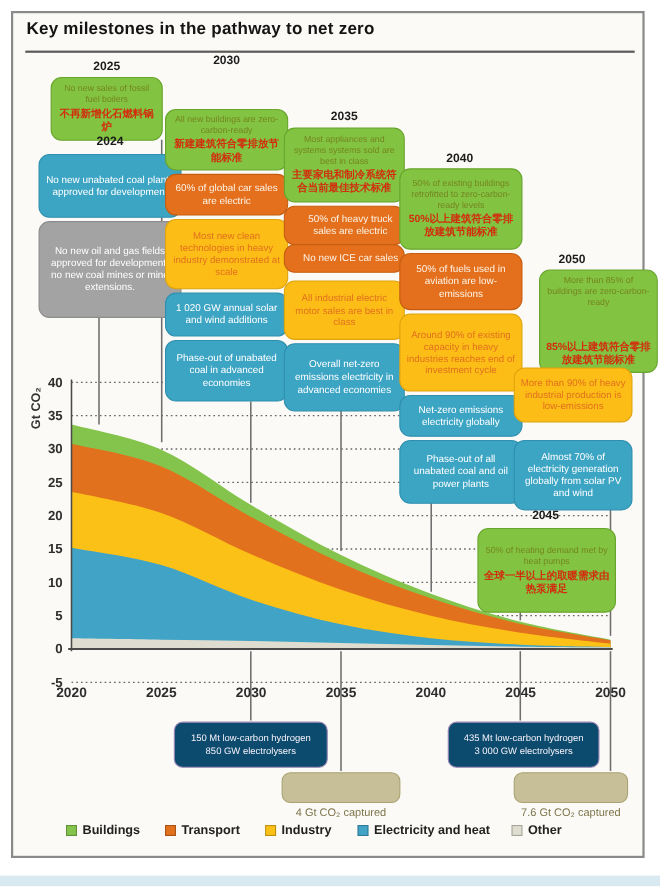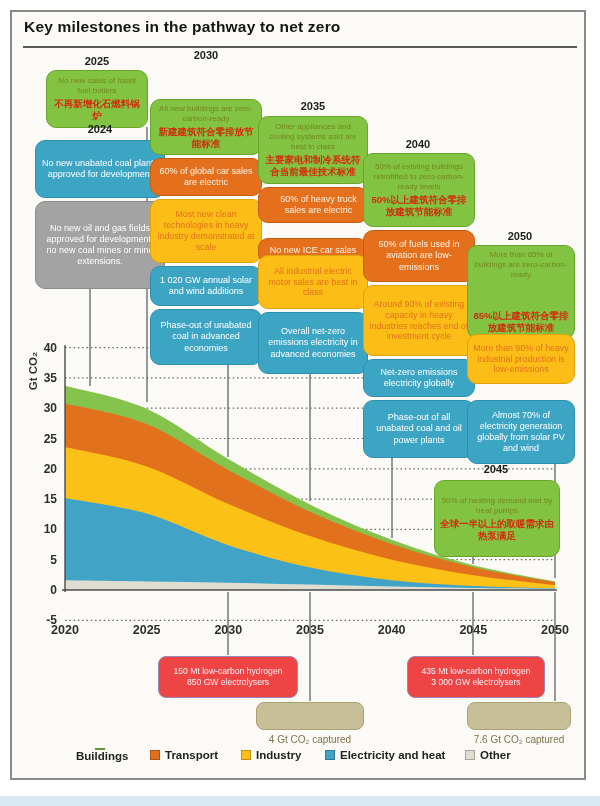--- a/index.html
+++ b/index.html
@@ -20,21 +20,21 @@
   .box.green .zh{color:#d32c0e;font-size:9.5px;font-weight:700;margin-top:2px;}
   .box.green .t{color:#eef6e2;font-size:9px;}
   .box.orange{background:#e4701d;border:1px solid #c55d10;}
   .box.orange .t{color:#fdf3e7;font-size:9px;}
   .box.yellow{background:#fcbd17;border:1px solid #dfa40c;}
   .box.yellow .t{color:#e2711d;font-size:8.8px;}
   .box.blue{background:#3da5c4;border:1px solid #2f8fae;}
   .box.blue .t{color:#ffffff;font-size:9px;}
   .box.gray{background:#a3a3a3;border:1px solid #8d8d8d;}
   .box.gray .t{color:#ffffff;font-size:9px;}
-  .box.purple{background:#ef4444;border:1px solid #9a87b7;border-radius:8px;text-align:right;}
+  .box.purple{background:#0c4a6e;border:1px solid #9a87b7;border-radius:8px;text-align:right;}
   .box.purple .t{color:#f6f3fa;font-size:8.6px;}
   .box.tan{background:#c6bf98;border:1px solid #aba273;border-radius:8px;}
   .box.tan .t{color:#7d744a;font-size:10px;margin-top:48px;}
   #y-axis-title{position:absolute;left:3px;top:364px;width:62px;height:14px;text-align:center;
                 font-size:11.5px;font-weight:600;color:#333;transform:rotate(-90deg);z-index:3;}
   .legend-item{position:absolute;top:748px;height:14px;display:flex;align-items:center;z-index:3;}
   .legend-item .sw{width:10px;height:10px;margin-right:5px;border:1px solid rgba(0,0,0,.25);box-sizing:border-box;}
   .legend-item .ll{font-size:11.5px;font-weight:600;color:#222;white-space:nowrap;}
 </style>
 </head>
@@ -127,27 +127,27 @@
     <span class="t">Most new clean technologies in heavy industry demonstrated at scale</span>
   </div>
   <div class="box blue" style="left:150px;top:266px;width:112px;height:40px;">
     <span class="t">1 020 GW annual solar and wind additions</span>
   </div>
   <div class="box blue" style="left:150px;top:309px;width:112px;height:56px;">
     <span class="t">Phase-out of unabated coal in advanced economies</span>
   </div>
 
   <div class="box green" style="left:258px;top:116px;width:110px;height:68px;">
-    <span class="en">Other appliances and cooling systems sold are best in class</span>
+    <span class="en">Most appliances and systems systems sold are best in class</span>
     <span class="zh">主要家电和制冷系统符合当前最佳技术标准</span>
   </div>
   <div class="box orange" style="left:258px;top:187px;width:110px;height:36px;padding-left:16px;">
     <span class="t">50% of heavy truck sales are electric</span>
   </div>
-  <div class="box orange" style="left:258px;top:238px;width:110px;height:26px;">
+  <div class="box orange" style="left:258px;top:222px;width:110px;height:26px;align-items:flex-end;">
     <span class="t">No new ICE car sales</span>
   </div>
   <div class="box yellow" style="left:258px;top:255px;width:110px;height:54px;">
     <span class="t">All industrial electric motor sales are best in class</span>
   </div>
   <div class="box blue" style="left:258px;top:312px;width:110px;height:62px;">
     <span class="t">Overall net-zero emissions electricity in advanced economies</span>
   </div>
 
   <div class="box green" style="left:363px;top:153px;width:112px;height:74px;">
@@ -160,21 +160,21 @@
   <div class="box yellow" style="left:363px;top:285px;width:112px;height:71px;">
     <span class="t">Around 90% of existing capacity in heavy industries reaches end of investment cycle</span>
   </div>
   <div class="box blue" style="left:363px;top:359px;width:112px;height:38px;">
     <span class="t">Net-zero emissions electricity globally</span>
   </div>
   <div class="box blue" style="left:363px;top:400px;width:112px;height:58px;">
     <span class="t">Phase-out of all unabated coal and oil power plants</span>
   </div>
 
-  <div class="box green" style="left:467px;top:245px;width:108px;height:94px;gap:28px;">
+  <div class="box green" style="left:490px;top:245px;width:108px;height:94px;gap:28px;">
     <span class="en">More than 85% of buildings are zero-carbon-ready</span>
     <span class="zh">85%以上建筑符合零排放建筑节能标准</span>
   </div>
   <div class="box yellow" style="left:467px;top:334px;width:108px;height:50px;">
     <span class="t">More than 90% of heavy industrial production is low-emissions</span>
   </div>
   <div class="box blue" style="left:467px;top:400px;width:108px;height:64px;">
     <span class="t">Almost 70% of electricity generation globally from solar PV and wind</span>
   </div>
 
@@ -191,21 +191,21 @@
     <span class="t">4 Gt CO₂ captured</span>
   </div>
   <div class="box purple" style="left:407px;top:656px;width:138px;height:42px;">
     <span class="t">435 Mt low-carbon hydrogen</span>
     <span class="t">3 000 GW electrolysers</span>
   </div>
   <div class="box tan" style="left:467px;top:702px;width:104px;height:28px;">
     <span class="t">7.6 Gt CO₂ captured</span>
   </div>
 
-  <div class="legend-item" style="left:76px;flex-direction:column;">
+  <div class="legend-item" style="left:60px;">
     <span class="sw" style="background: rgb(133, 196, 76);"></span>
     <span class="ll">Buildings</span>
   </div>
   <div class="legend-item" style="left:150px;">
     <span class="sw" style="background: rgb(226, 113, 29);"></span>
     <span class="ll">Transport</span>
   </div>
   <div class="legend-item" style="left:241px;">
     <span class="sw" style="background: rgb(252, 193, 23);"></span>
     <span class="ll">Industry</span>

